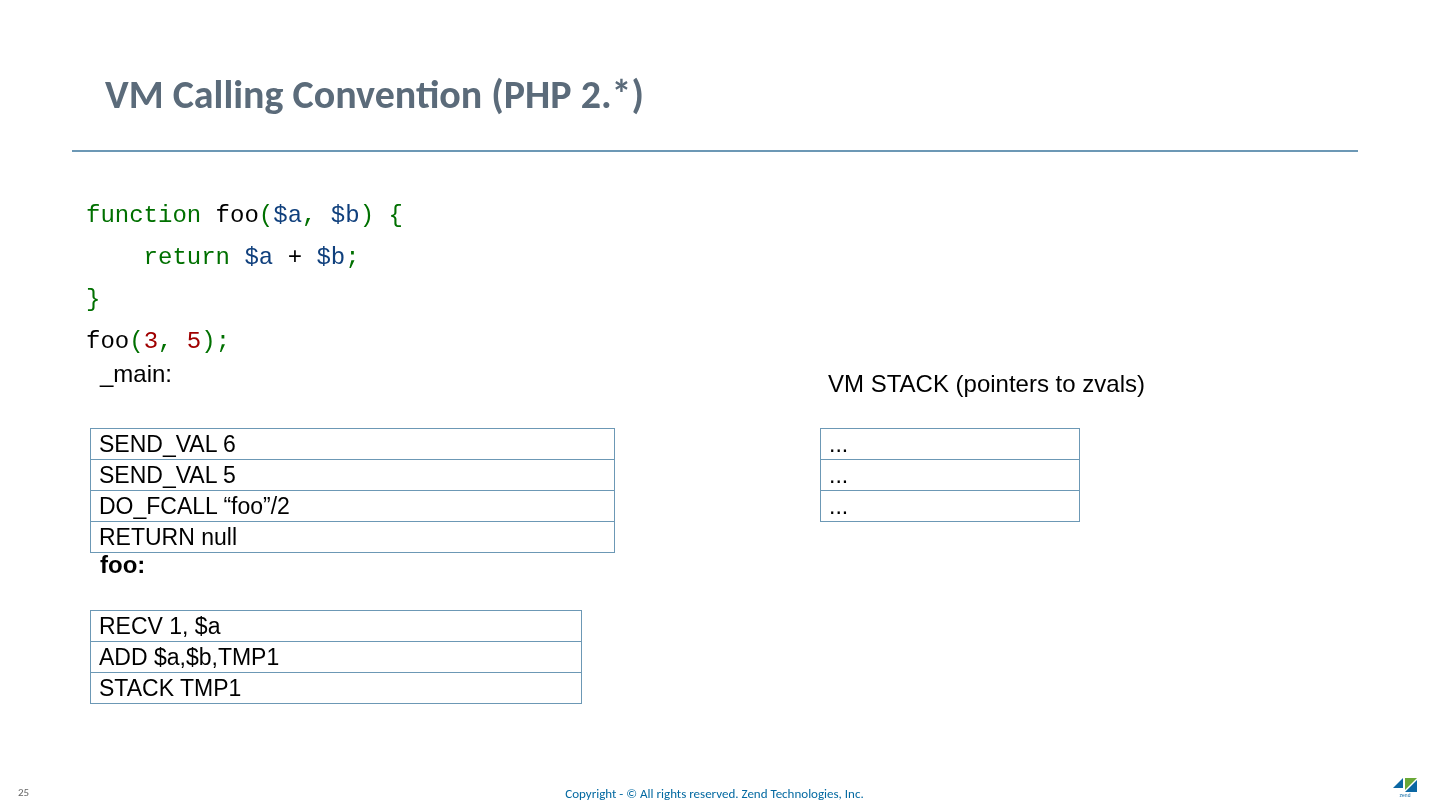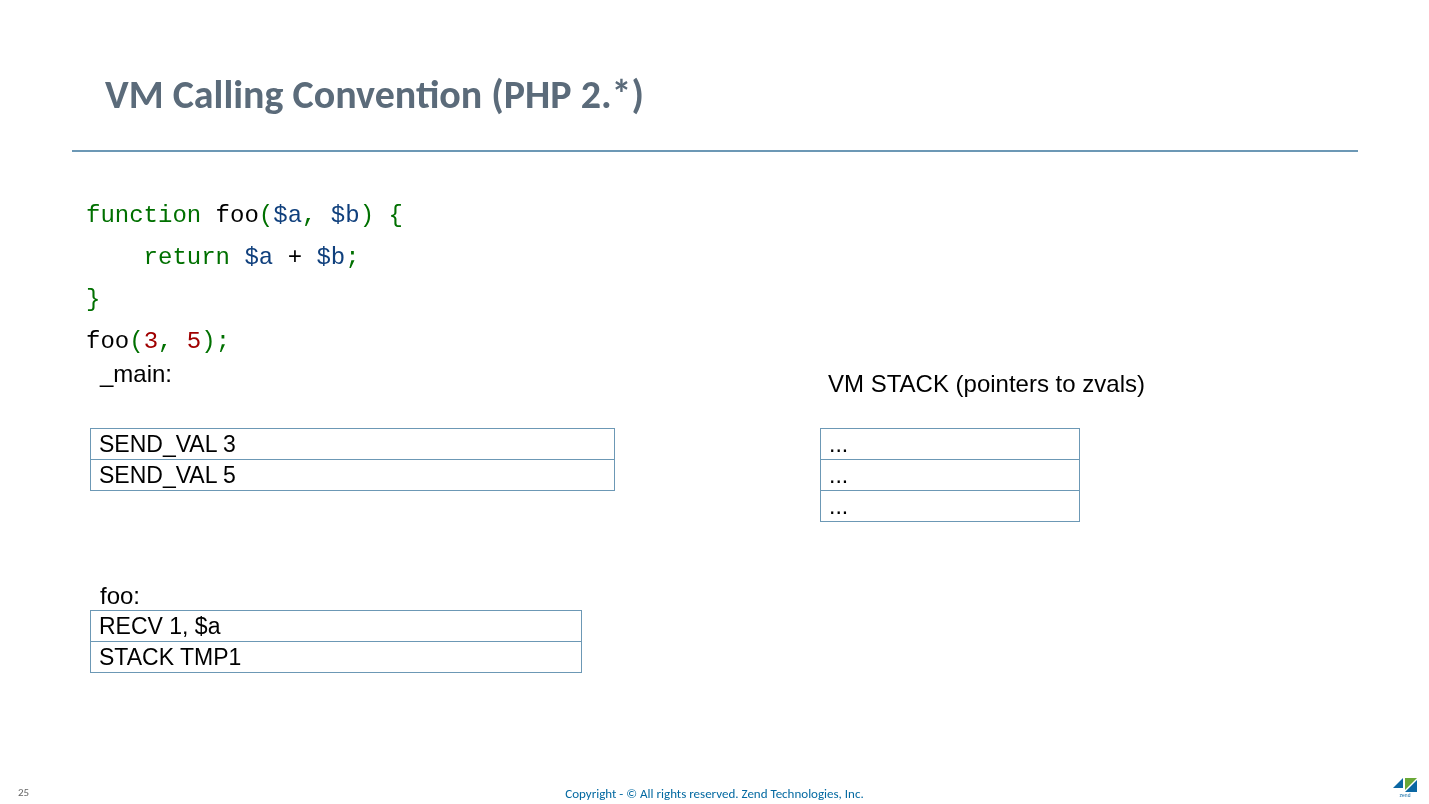--- a/index.html
+++ b/index.html
@@ -44,21 +44,21 @@
   .pn   { color: #007000; }
 
   .label {
     position: absolute;
     font-family: Arial, sans-serif;
     font-size: 24px;
     color: #000;
   }
   .label-main  { left: 100px; top: 360px; }
   .label-stack { left: 828px; top: 370px; }
-  .label-foo   { left: 100px; top: 582px; }
+  .label-foo   { left: 100px; top: 551px; font-weight: bold; }
 
   .tbl {
     position: absolute;
     border-collapse: collapse;
     font-family: Arial, sans-serif;
     font-size: 23px;
   }
   .tbl td {
     border: 1px solid #6c98b5;
     padding: 1px 8px 1px 8px;
@@ -105,32 +105,41 @@
 <span class="pn">}</span>
 <span>foo</span><span class="pn">(</span><span class="num">3</span><span class="pn">, </span><span class="num">5</span><span class="pn">);</span></div>
 
 <div class="label label-main">_main:</div>
 <div class="label label-stack">VM STACK (pointers to zvals)</div>
 <div class="label label-foo">foo:</div>
 
 <table class="tbl tbl-main">
   <tbody>
       <tr>
-        <td>SEND_VAL 3</td>
+        <td>SEND_VAL 6</td>
       </tr>
   <tr>
         <td>SEND_VAL 5</td>
+      </tr>
+  <tr>
+        <td>DO_FCALL  “foo”/2</td>
+      </tr>
+  <tr>
+        <td>RETURN null</td>
       </tr>
 </tbody>
   </table>
 
 <table class="tbl tbl-foo">
   <tbody>
       <tr>
         <td>RECV 1, $a</td>
+      </tr>
+  <tr>
+        <td>ADD $a,$b,TMP1</td>
       </tr>
   <tr>
         <td>STACK TMP1</td>
       </tr>
 </tbody>
   </table>
 
 <table class="tbl tbl-stack">
   <tbody>
       <tr>

